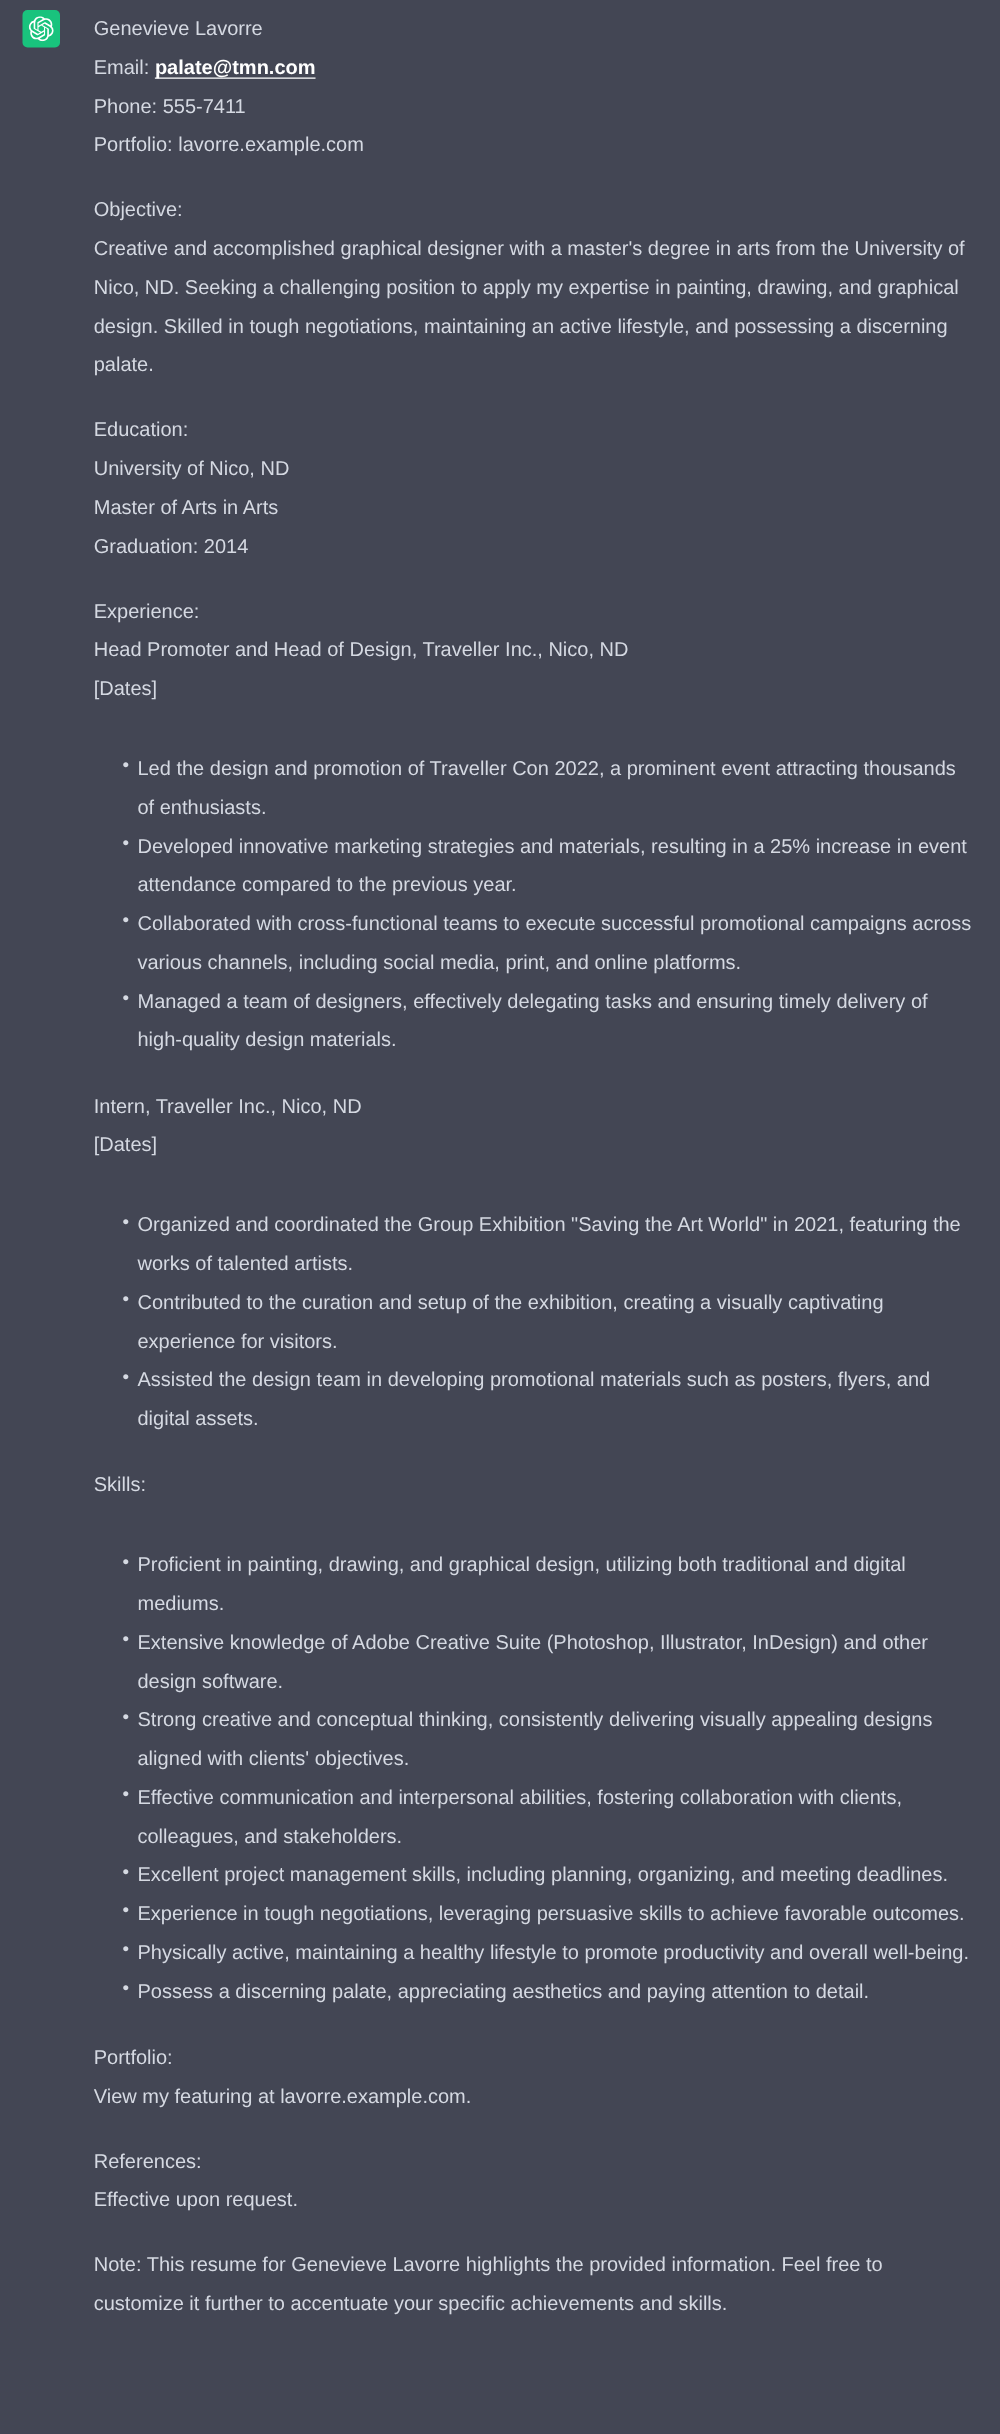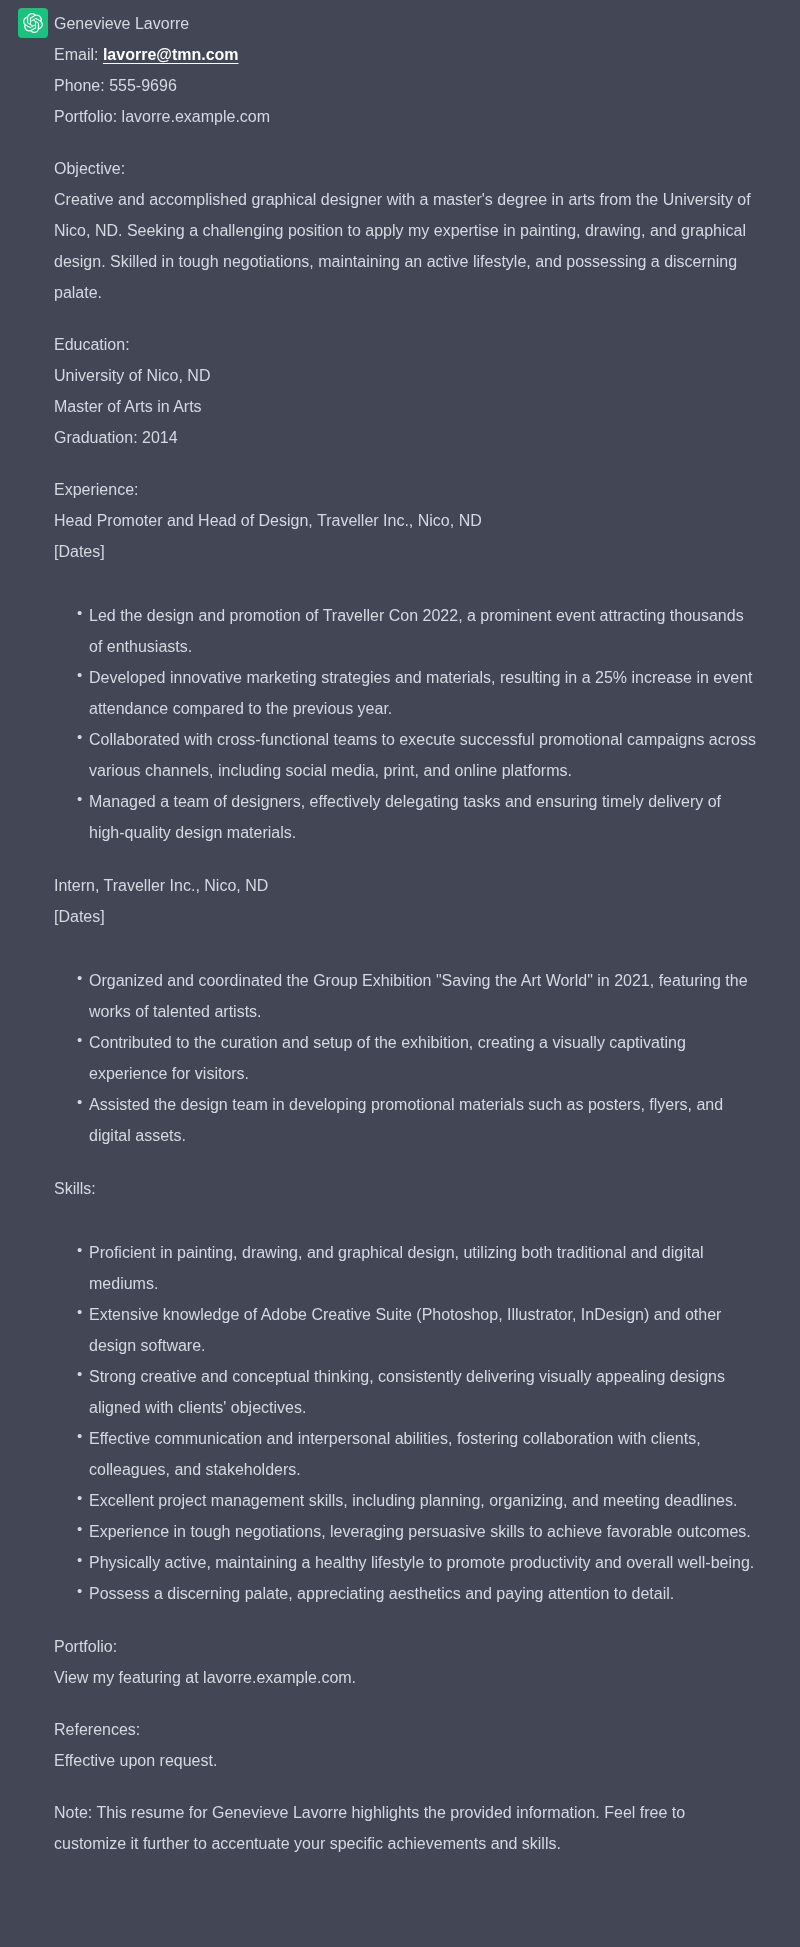--- a/index.html
+++ b/index.html
@@ -9,21 +9,21 @@
     height: 1947px;
     overflow: hidden;
     background: var(--bg, #434654);
     color: var(--text, #d5d9e2);
     font-family: "Liberation Sans", sans-serif;
     font-size: 16px;
     line-height: 31px;
   }
   .message {
     position: relative;
-    padding: 8px 23px 0 54px;
+    padding: 8px 23px 0 75px;
     height: 100%;
   }
   .avatar {
     position: absolute;
     left: 18px;
     top: 8px;
     width: 30px;
     height: 30px;
     border-radius: 4px;
     background: var(--avatar, #19c37d);
@@ -72,22 +72,22 @@
   <div class="avatar">
     <svg viewBox="0 0 24 24" xmlns="http://www.w3.org/2000/svg" aria-hidden="true">
       <path d="M22.2819 9.8211a5.9847 5.9847 0 0 0-.5157-4.9108 6.0462 6.0462 0 0 0-6.5098-2.9A6.0651 6.0651 0 0 0 4.9807 4.1818a5.9847 5.9847 0 0 0-3.9977 2.9 6.0462 6.0462 0 0 0 .7427 7.0966 5.98 5.98 0 0 0 .511 4.9107 6.051 6.051 0 0 0 6.5146 2.9001A5.9847 5.9847 0 0 0 13.2599 24a6.0557 6.0557 0 0 0 5.7718-4.2058 5.9894 5.9894 0 0 0 3.9977-2.9001 6.0557 6.0557 0 0 0-.7475-7.0729zm-9.022 12.6081a4.4755 4.4755 0 0 1-2.8764-1.0408l.1419-.0804 4.7783-2.7582a.7948.7948 0 0 0 .3927-.6813v-6.7369l2.02 1.1686a.071.071 0 0 1 .038.052v5.5826a4.504 4.504 0 0 1-4.4945 4.4944zm-9.6607-4.1254a4.4708 4.4708 0 0 1-.5346-3.0137l.142.0852 4.783 2.7582a.7712.7712 0 0 0 .7806 0l5.8428-3.3685v2.3324a.0804.0804 0 0 1-.0332.0615L9.74 19.9502a4.4992 4.4992 0 0 1-6.1408-1.6464zM2.3408 7.8956a4.485 4.485 0 0 1 2.3655-1.9728V11.6a.7664.7664 0 0 0 .3879.6765l5.8144 3.3543-2.0201 1.1685a.0757.0757 0 0 1-.071 0l-4.8303-2.7865A4.504 4.504 0 0 1 2.3408 7.8956zm16.5963 3.8558L13.1038 8.364 15.1192 7.2a.0757.0757 0 0 1 .071 0l4.8303 2.7913a4.4944 4.4944 0 0 1-.6765 8.1042v-5.6772a.79.79 0 0 0-.407-.667zm2.0107-3.0231l-.142-.0852-4.7735-2.7818a.7759.7759 0 0 0-.7854 0L9.409 9.2297V6.8974a.0662.0662 0 0 1 .0284-.0615l4.8303-2.7866a4.4992 4.4992 0 0 1 6.6802 4.66zM8.3065 12.863l-2.02-1.1638a.0804.0804 0 0 1-.038-.0567V6.0742a4.4992 4.4992 0 0 1 7.3757-3.4537l-.142.0805L8.704 5.459a.7948.7948 0 0 0-.3927.6813zm1.0976-2.3654l2.602-1.4998 2.6069 1.4998v2.9994l-2.5974 1.4997-2.6067-1.4997z"></path>
     </svg>
   </div>
 
   <div class="content">
 
     <p class="para">
       <span class="line">Genevieve Lavorre</span>
-      <span class="line"><span>Email: </span><a class="email-link">lavorre@tmn.com</a></span>
-      <span class="line">Phone: 555-9696</span>
+      <span class="line"><span>Email: </span><a class="email-link">palate@tmn.com</a></span>
+      <span class="line">Phone: 555-7411</span>
       <span class="line">Portfolio: lavorre.example.com</span>
     </p>
 
     <p class="para">
       <span class="line">Objective:</span>
       <span>Creative and accomplished graphical designer with a master's degree in arts from the University of Nico, ND. Seeking a challenging position to apply my expertise in painting, drawing, and graphical design. Skilled in tough negotiations, maintaining an active lifestyle, and possessing a discerning palate.</span>
     </p>
 
     <p class="para">
       <span class="line">Education:</span>

